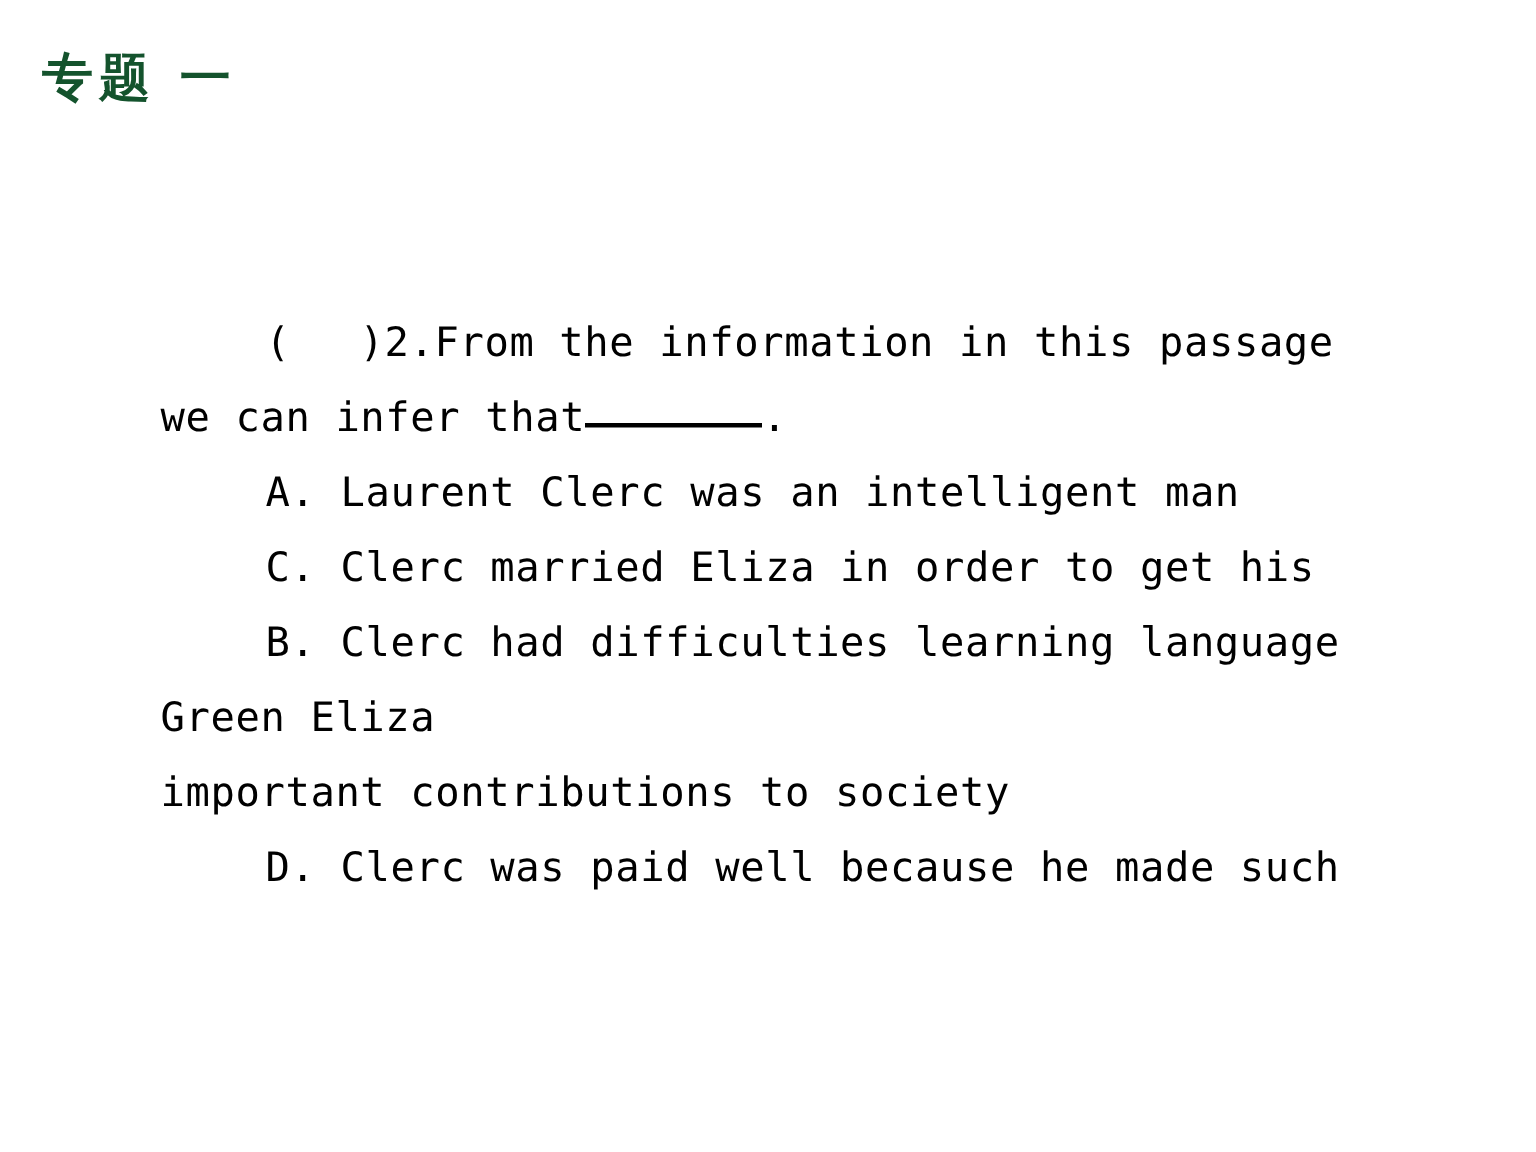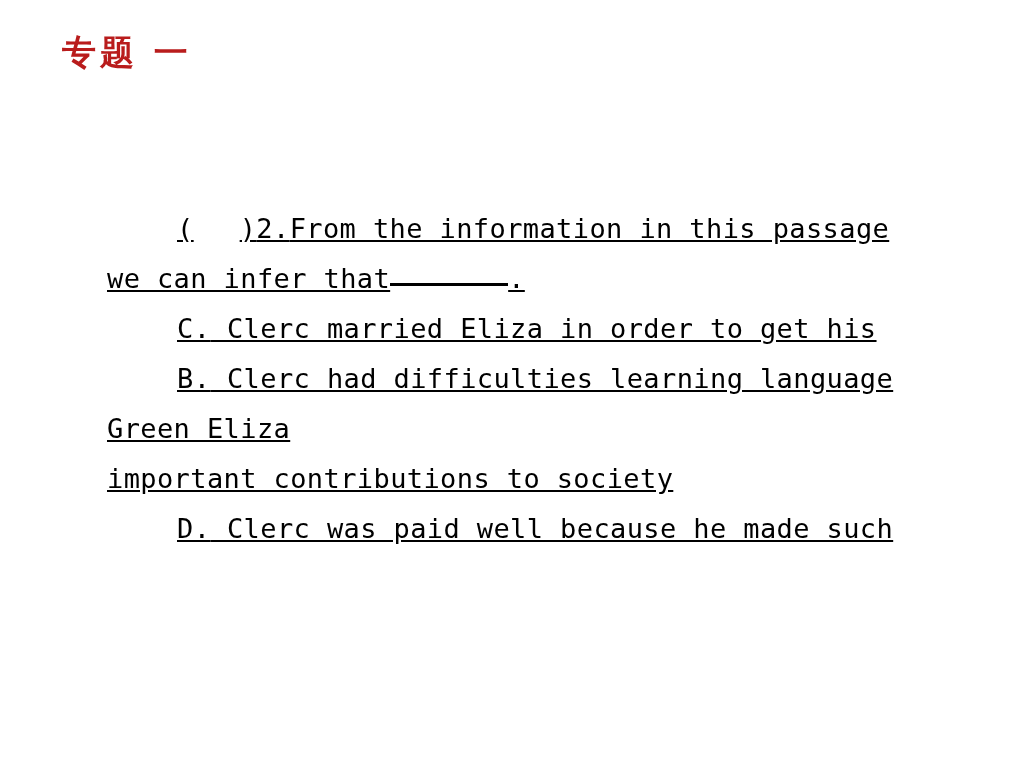--- a/index.html
+++ b/index.html
@@ -20,48 +20,47 @@
     left: 0;
     top: 0;
     width: 1024px;
     height: 768px;
     background: #ffffff;
   }
 
   
   #header-title {
     position: absolute;
-    left: 62px;
+    left: 28px;
     top: 30px;
     font-family: "DejaVu Sans", sans-serif;
     font-weight: bold;
     font-size: 34px;
     line-height: 44px;
     letter-spacing: 4px;
-    color: #b91c1c;
+    color: #14532d;
     white-space: nowrap;
   }
 
   
   #question-block {
     position: absolute;
     left: 107px;
     top: 204px;
     width: 850px;
     font-family: "DejaVu Sans Mono", "Liberation Mono", monospace;
     font-size: 27px;
     line-height: 50px;
     color: #000000;
     letter-spacing: 0.4px;
   }
 
   .text-line {
     white-space: pre;
     height: 50px;
-    text-decoration: underline;
   }
 
   .indent {
     padding-left: 70px;
   }
 
   .blank-fill {
     display: inline-block;
     width: 118px;
     border-bottom: 3px solid #000000;
@@ -80,20 +79,21 @@
 <div id="slide">
 
   <div id="header-title">专题 一</div>
 
   <div id="question-block">
 
     <div class="text-line indent"><span>(</span><span class="paren-gap"></span><span>)</span><span>2.</span><span>From the information in this passage</span></div>
 
     <div class="text-line"><span>we can infer that</span><span class="blank-fill"></span><span>.</span></div>
 
+    <div class="text-line indent"><span>A.</span><span> Laurent Clerc was an intelligent man</span></div>
 
     <div class="text-line indent"><span>C.</span><span> Clerc married Eliza in order to get his</span></div>
 
     <div class="text-line indent"><span>B.</span><span> Clerc had difficulties learning language</span></div>
     <div class="text-line"><span>Green Eliza</span></div>
 
     <div class="text-line"><span>important contributions to society</span></div>
     <div class="text-line indent"><span>D.</span><span> Clerc was paid well because he made such</span></div>
 
   </div>

